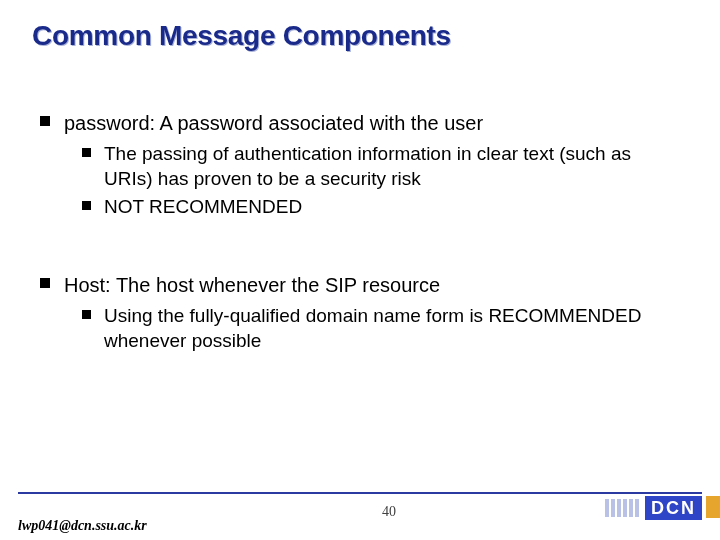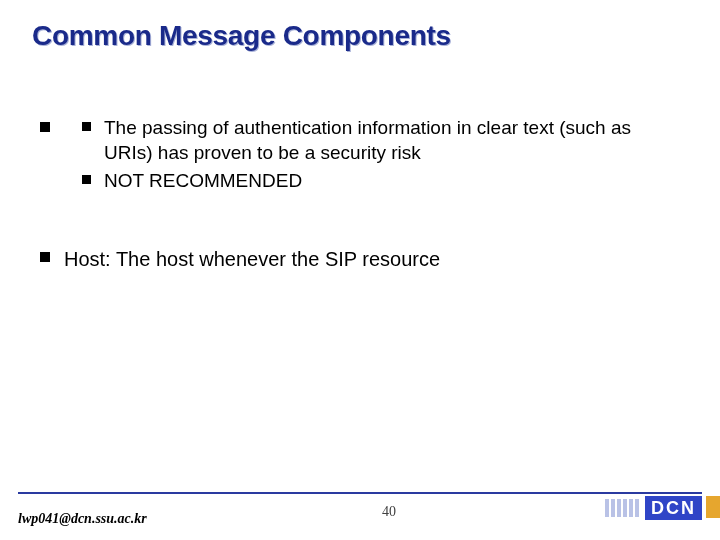--- a/index.html
+++ b/index.html
@@ -80,21 +80,21 @@
     position: absolute;
     left: 18px;
     right: 18px;
     bottom: 46px;
     height: 2px;
     background: #2a3aa0;
   }
   .footer-email {
     position: absolute;
     left: 18px;
-    bottom: 13px;
+    bottom: 6px;
     font-family: "Times New Roman", serif;
     font-style: italic;
     font-weight: bold;
     font-size: 14px;
     color: #000;
   }
   .footer-page {
     position: absolute;
     left: 50%;
     transform: translateX(-50%);
@@ -143,31 +143,33 @@
 </head>
 <body>
 
 <div class="slide">
 
   <div class="title">Common Message Components</div>
 
   <div class="content">
     <ul class="l1">
       <li>
+        <span>password: A password associated with the user</span>
         <ul class="l2">
           <li><span>The passing of authentication information in clear text (such as URIs) has proven to be a security risk</span></li>
           <li><span>NOT RECOMMENDED</span></li>
         </ul>
       </li>
     </ul>
     <div class="spacer"></div>
     <ul class="l1">
       <li>
         <span>Host: The host whenever the SIP resource</span>
         <ul class="l2">
+          <li><span>Using the fully-qualified domain name form is RECOMMENDED whenever possible</span></li>
         </ul>
       </li>
     </ul>
   </div>
 
   <div class="footer-line"></div>
   <div class="footer-email">lwp041@dcn.ssu.ac.kr</div>
   <div class="footer-page">40</div>
 
   <div class="logo">

